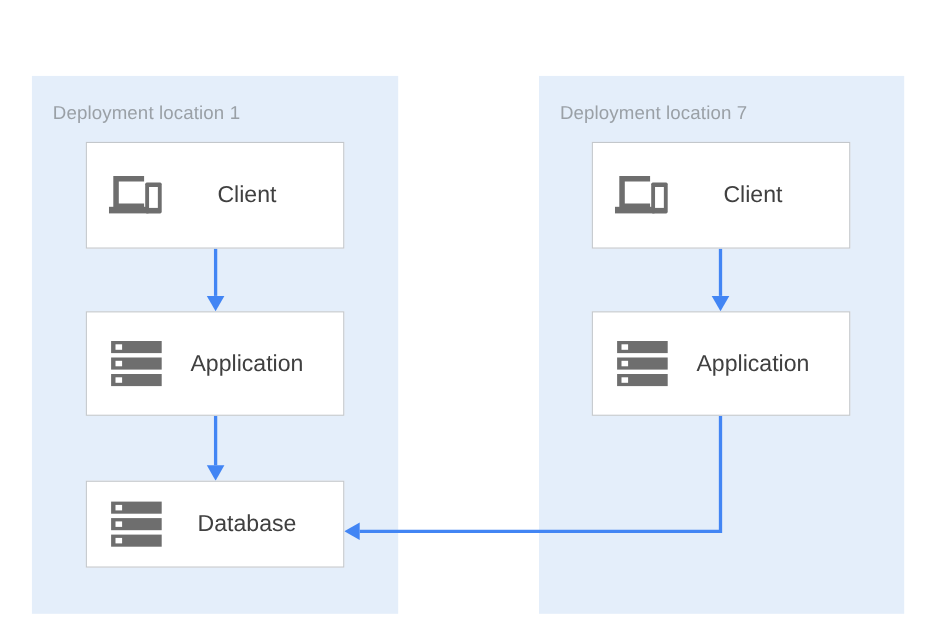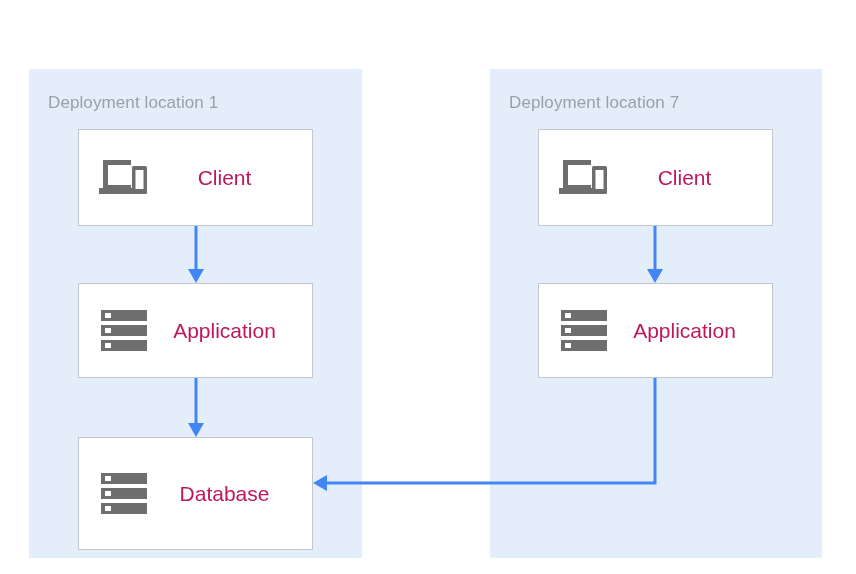--- a/index.html
+++ b/index.html
@@ -49,21 +49,21 @@
     width: 54px;
     height: 54px;
     margin-left: 18px;
     display: flex;
     align-items: center;
     justify-content: center;
   }
   .node-label {
     flex: 1 1 auto;
     font-size: 21px;
-    color: #be185d;
+    color: #404040;
     text-align: center;
     padding-right: 14px;
     white-space: nowrap;
   }
 
   
   #wires {
     position: absolute;
     left: 0;
     top: 0;
@@ -133,21 +133,21 @@
         <rect x="5" y="4" width="6" height="5" fill="#FFFFFF"></rect>
         <rect x="1" y="16" width="46" height="11" fill="#6E6E6E"></rect>
         <rect x="5" y="19" width="6" height="5" fill="#FFFFFF"></rect>
         <rect x="1" y="31" width="46" height="11" fill="#6E6E6E"></rect>
         <rect x="5" y="34" width="6" height="5" fill="#FFFFFF"></rect>
       </svg>
     </span>
     <span class="node-label">Application</span>
   </div>
 
-  <div class="node" style="left:78px; top:404px; width:235px; height:113px;">
+  <div class="node" style="left:78px; top:404px; width:235px; height:79px;">
     <span class="node-icon">
       <svg width="48" height="44" viewBox="0 0 48 44" xmlns="http://www.w3.org/2000/svg">
         <rect x="1" y="1" width="46" height="11" fill="#6E6E6E"></rect>
         <rect x="5" y="4" width="6" height="5" fill="#FFFFFF"></rect>
         <rect x="1" y="16" width="46" height="11" fill="#6E6E6E"></rect>
         <rect x="5" y="19" width="6" height="5" fill="#FFFFFF"></rect>
         <rect x="1" y="31" width="46" height="11" fill="#6E6E6E"></rect>
         <rect x="5" y="34" width="6" height="5" fill="#FFFFFF"></rect>
       </svg>
     </span>

